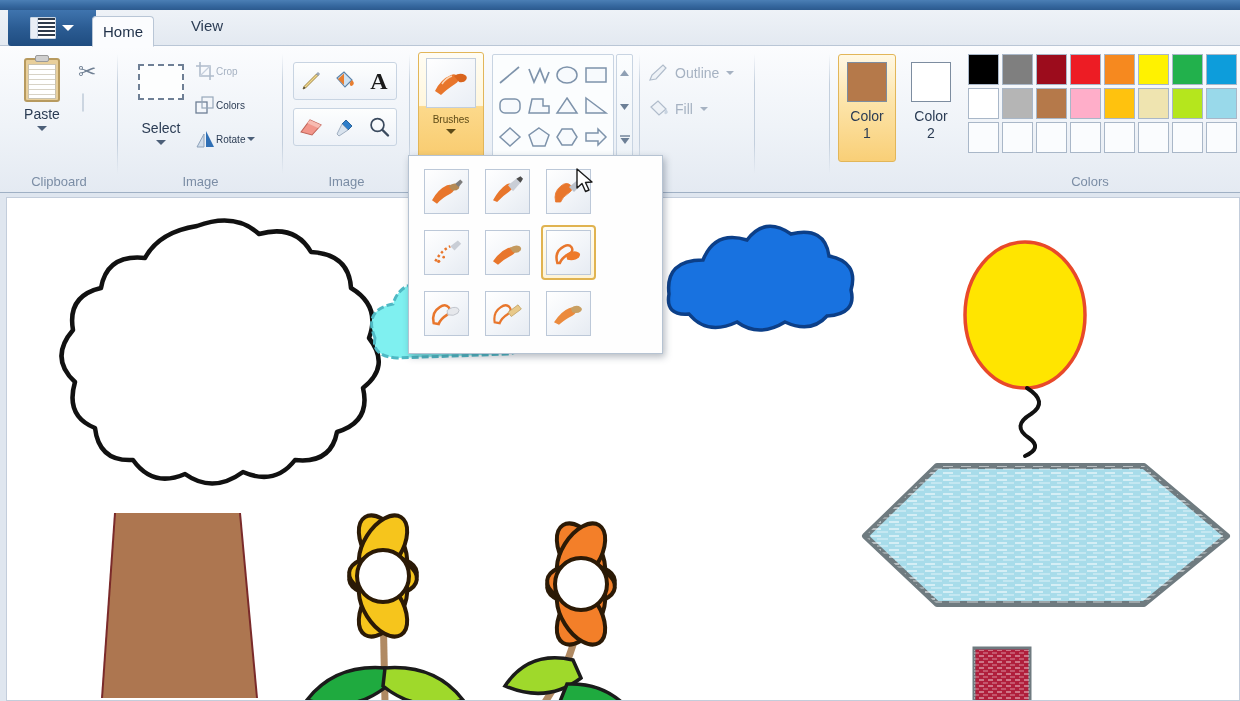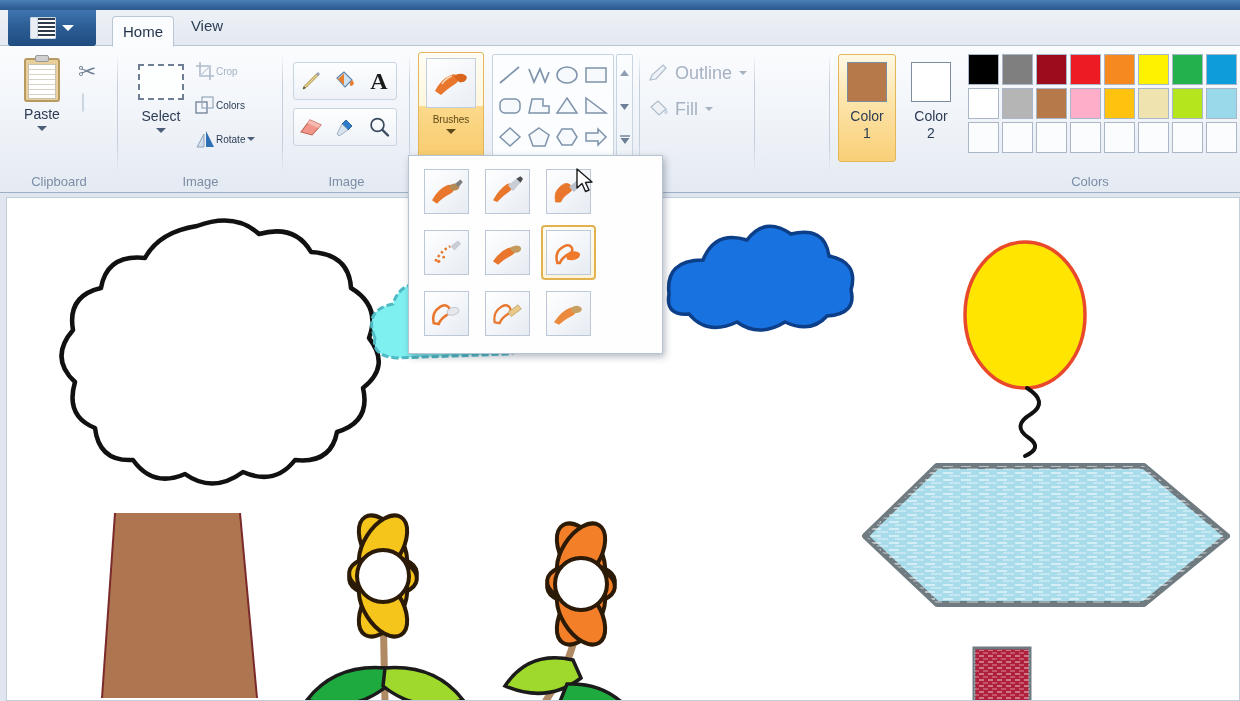--- a/index.html
+++ b/index.html
@@ -50,21 +50,21 @@
     position: absolute; top: 0; height: 30px;
     display: flex; align-items: center; justify-content: center;
     font-size: 15px; color: #2b3c54; padding: 0 16px; cursor: pointer;
   }
   .tab.active {
     background: #fbfcfe;
     border: 1px solid #b9c6d6; border-bottom: 1px solid #fbfcfe;
     border-radius: 4px 4px 0 0; top: 6px; height: 31px; z-index: 3;
     color: #1f3048;
   }
-  #tab-home { left: 112px; width: 62px; text-align: center; }
+  #tab-home { left: 92px; width: 62px; text-align: center; }
   #tab-view { left: 176px; width: 62px; }
 
   
   #ribbon {
     position: absolute; left: 0; top: 46px; width: 1240px; height: 147px;
     background: linear-gradient(180deg,#fbfcfe 0%, #eff3f8 55%, #e4eaf2 100%);
     border-bottom: 1px solid #9fb0c4;
   }
   .group { position: absolute; top: 0; height: 147px; }
   .group-sep {
@@ -116,21 +116,21 @@
   
   #grp-image { left: 118px; width: 165px; }
   #select-btn {
     position: absolute; left: 10px; top: 10px; width: 66px; height: 106px;
     display: flex; flex-direction: column; align-items: center; cursor: pointer;
   }
   .select-glyph {
     width: 46px; height: 36px; margin-top: 8px;
     border: 2px dashed #6e7f95; background: #fdfefe;
   }
-  #select-label { font-size: 14px; color: #2b3c54; margin-top: 8px; }
+  #select-label { font-size: 14px; color: #2b3c54; margin-top: 20px; }
   .img-item {
     position: absolute; left: 76px; height: 30px;
     display: flex; align-items: center; cursor: pointer; font-size: 10px;
   }
   #crop-btn { top: 10px; color: #a6b2c2; }
   #resize-btn { top: 44px; color: #2b3c54; }
   #rotate-btn { top: 78px; color: #2b3c54; }
   .mini-ic { width: 22px; height: 22px; position: relative; flex: none; }
 
   
@@ -172,21 +172,21 @@
     background: linear-gradient(180deg,#fbfdfe,#eef3f8);
     border: 1px solid #c8d4e2; border-radius: 2px;
     display: flex; flex-direction: column; align-items: center; justify-content: space-around;
   }
   .sc-arrow { cursor: pointer; }
 
   
   #grp-styles { left: 640px; width: 115px; }
   .style-item {
     position: absolute; left: 8px; height: 30px; display: flex; align-items: center;
-    gap: 5px; font-size: 18px; color: #a6b2c2; cursor: pointer;
+    gap: 5px; font-size: 14px; color: #a6b2c2; cursor: pointer;
   }
   #outline-btn { top: 12px; }
   #fill-btn { top: 48px; }
   .tiny-caret-gray {
     width: 0; height: 0; margin-left: 2px;
     border-left: 4px solid transparent; border-right: 4px solid transparent;
     border-top: 4px solid #a6b2c2;
   }
 
   

